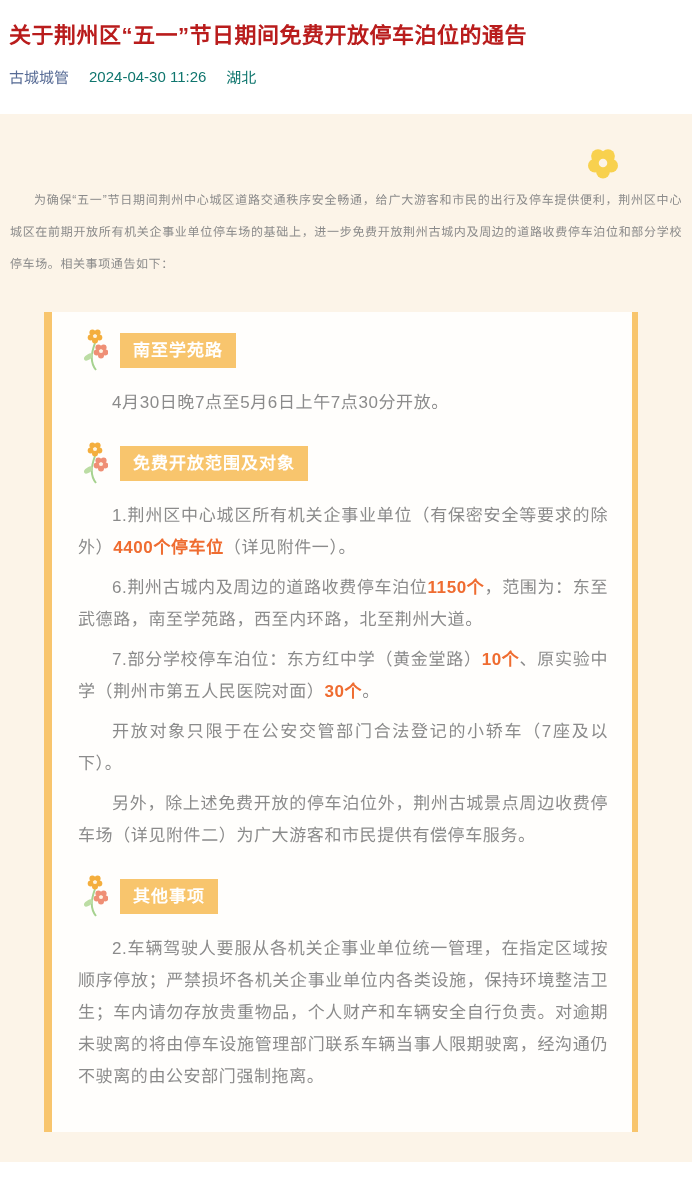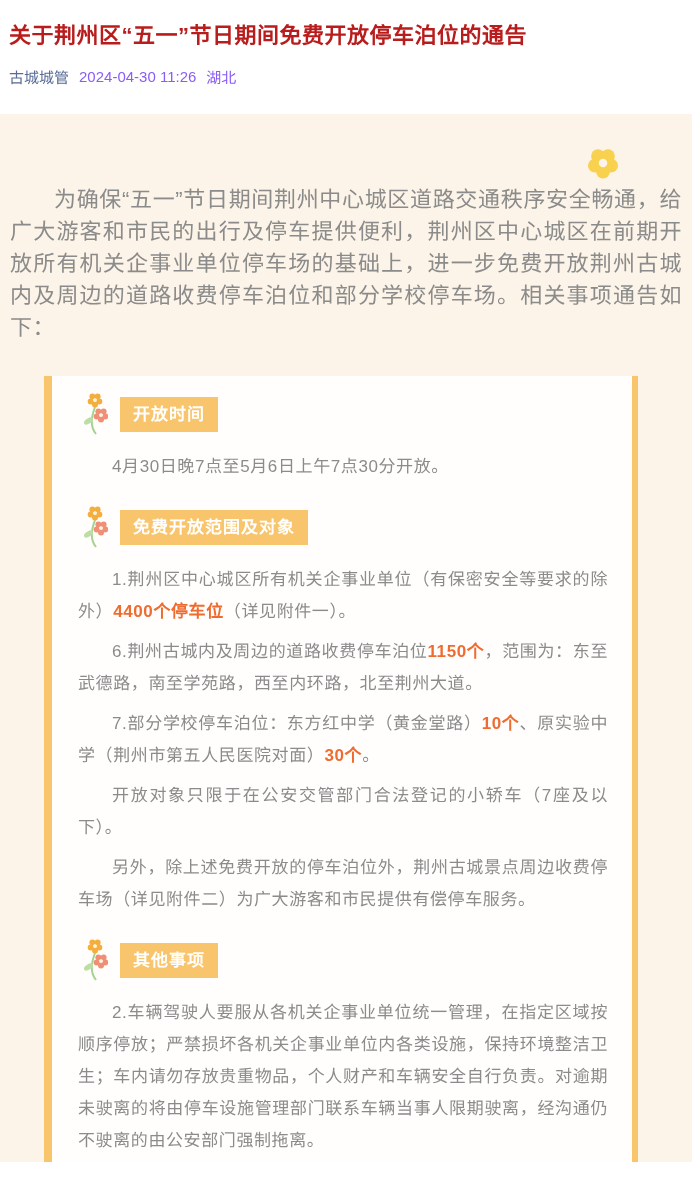--- a/index.html
+++ b/index.html
@@ -7,31 +7,31 @@
   body {
     width: 692px; height: 1191px; overflow: hidden; margin: 0;
     font-family: "Liberation Sans", "DejaVu Sans", sans-serif;
   }
   
   .header { padding: 20px 9px 0 9px; background: #ffffff; }
   .title {
     font-size: 22px; line-height: 31px; font-weight: 700; color: #b91c1c;
     letter-spacing: 0.5px;
   }
-  .byline { margin-top: 15px; font-size: 15px; display: flex; align-items: center; gap: 10px; }
+  .byline { margin-top: 15px; font-size: 15px; display: flex; align-items: center; gap: 20px; }
   .account { color: #576b95; cursor: pointer; }
-  .meta { color: #8b5cf6; }
+  .meta { color: #0f766e; }
   
   .notice {
     margin-top: 27px; background: #fcf4e8; padding: 34px 10px 0 10px;
     position: relative; height: 1048px; overflow: hidden;
   }
   .corner-flower { position: absolute; top: 32px; right: 72px; width: 34px; height: 34px; }
   .intro {
-    margin-top: 36px; font-size: 22px; line-height: 32px; color: #8b8b8b;
+    margin-top: 36px; font-size: 12px; line-height: 32px; color: #8b8b8b;
     text-indent: 2em; text-align: justify; letter-spacing: 0.6px;
   }
   
   .card {
     margin: 32px 44px 0 34px; background: #fffefc;
     border-left: 8px solid #f8c56d; border-right: 6px solid #f8c56d;
     padding: 8px 16px 26px 18px; min-height: 820px;
   }
   .section-head { display: flex; align-items: center; margin: 22px 0 15px 0; }
   .section-head.first { margin-top: 8px; }
@@ -90,21 +90,21 @@
         <circle cx="13" cy="8" r="1.8" fill="#fdf3e0"></circle>
         <g fill="#ef8f75">
           <circle cx="19" cy="27.5" r="3"></circle>
                 <circle cx="14.7" cy="24.4" r="3"></circle>
           <circle cx="16.4" cy="19.4" r="3"></circle>
                 <circle cx="21.6" cy="19.4" r="3"></circle>
           <circle cx="23.3" cy="24.4" r="3"></circle>
         </g>
         <circle cx="19" cy="23" r="1.8" fill="#fdf3e0"></circle>
       </svg>
-      <span class="badge">开放时间</span>
+      <span class="badge">南至学苑路</span>
     </div>
     <div>
             <p><span>4月30日晚7点至5月6日上午7点30分开放。</span></p>
           </div>
   </div>
 
   <div>
     <div class="section-head">
       <svg class="sprig" viewBox="0 0 26 44" aria-hidden="true">
         <path d="M14 42 C 8 34, 9 26, 13 15" stroke="#a6d28f" stroke-width="2" fill="none"></path>

